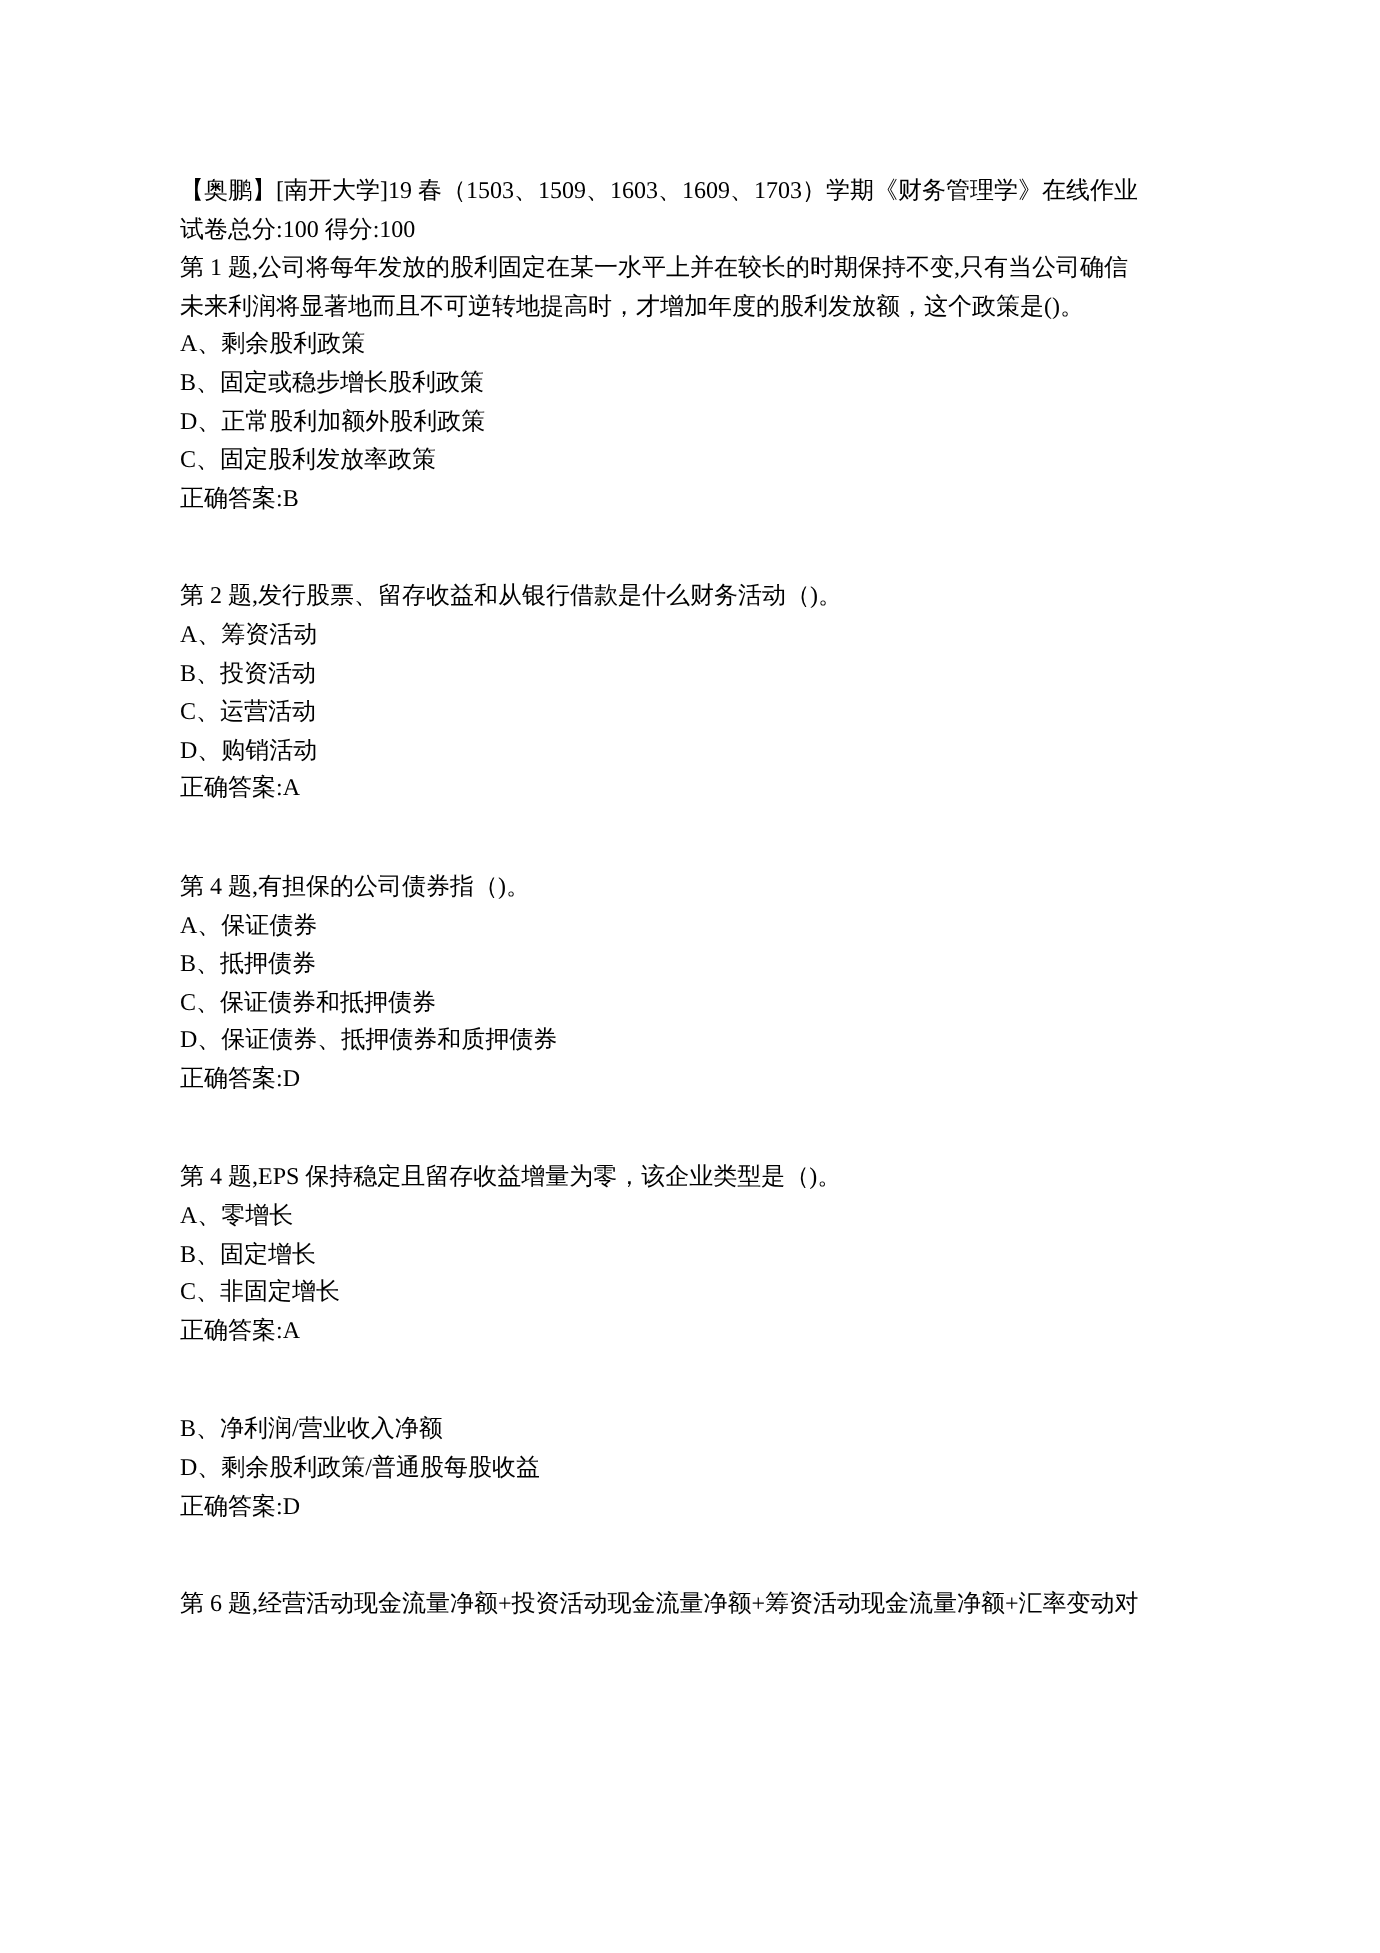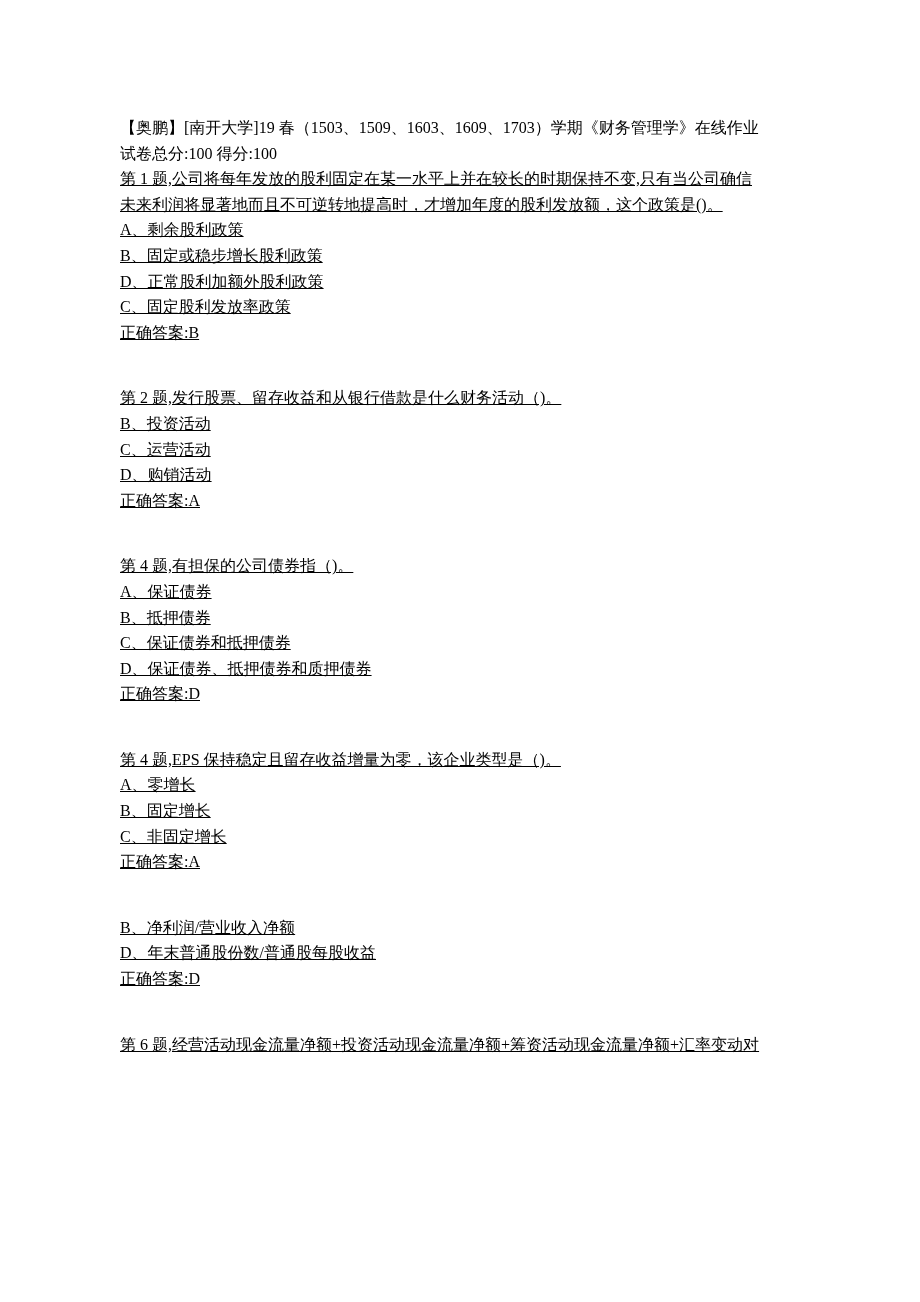--- a/index.html
+++ b/index.html
@@ -15,21 +15,20 @@
     width: 908px;
     min-height: 1302px;
     padding: 115px 120px 60px 120px;
     box-sizing: border-box;
   }
   .header-line {
     margin: 0;
   }
   .question-block {
     margin-top: 40px;
-    text-decoration: underline;
   }
   .question-block.first {
     margin-top: 0;
   }
   p {
     margin: 0;
   }
 </style>
 </head>
 <body>
@@ -44,20 +43,21 @@
     <p>未来利润将显著地而且不可逆转地提高时，才增加年度的股利发放额，这个政策是()。</p>
     <p>A、剩余股利政策</p>
     <p>B、固定或稳步增长股利政策</p>
     <p>D、正常股利加额外股利政策</p>
     <p>C、固定股利发放率政策</p>
     <p>正确答案:B</p>
   </div>
 
   <div class="question-block">
     <p>第 2 题,发行股票、留存收益和从银行借款是什么财务活动（)。</p>
+    <p>A、筹资活动</p>
     <p>B、投资活动</p>
     <p>C、运营活动</p>
     <p>D、购销活动</p>
     <p>正确答案:A</p>
   </div>
 
   <div class="question-block">
     <p>第 4 题,有担保的公司债券指（)。</p>
     <p>A、保证债券</p>
     <p>B、抵押债券</p>
@@ -69,21 +69,21 @@
   <div class="question-block">
     <p>第 4 题,EPS 保持稳定且留存收益增量为零，该企业类型是（)。</p>
     <p>A、零增长</p>
     <p>B、固定增长</p>
     <p>C、非固定增长</p>
     <p>正确答案:A</p>
   </div>
 
   <div class="question-block">
     <p>B、净利润/营业收入净额</p>
-    <p>D、年末普通股份数/普通股每股收益</p>
+    <p>D、剩余股利政策/普通股每股收益</p>
     <p>正确答案:D</p>
   </div>
 
   <div class="question-block">
     <p>第 6 题,经营活动现金流量净额+投资活动现金流量净额+筹资活动现金流量净额+汇率变动对</p>
   </div>
 
 </div>
 
 </body></html>

